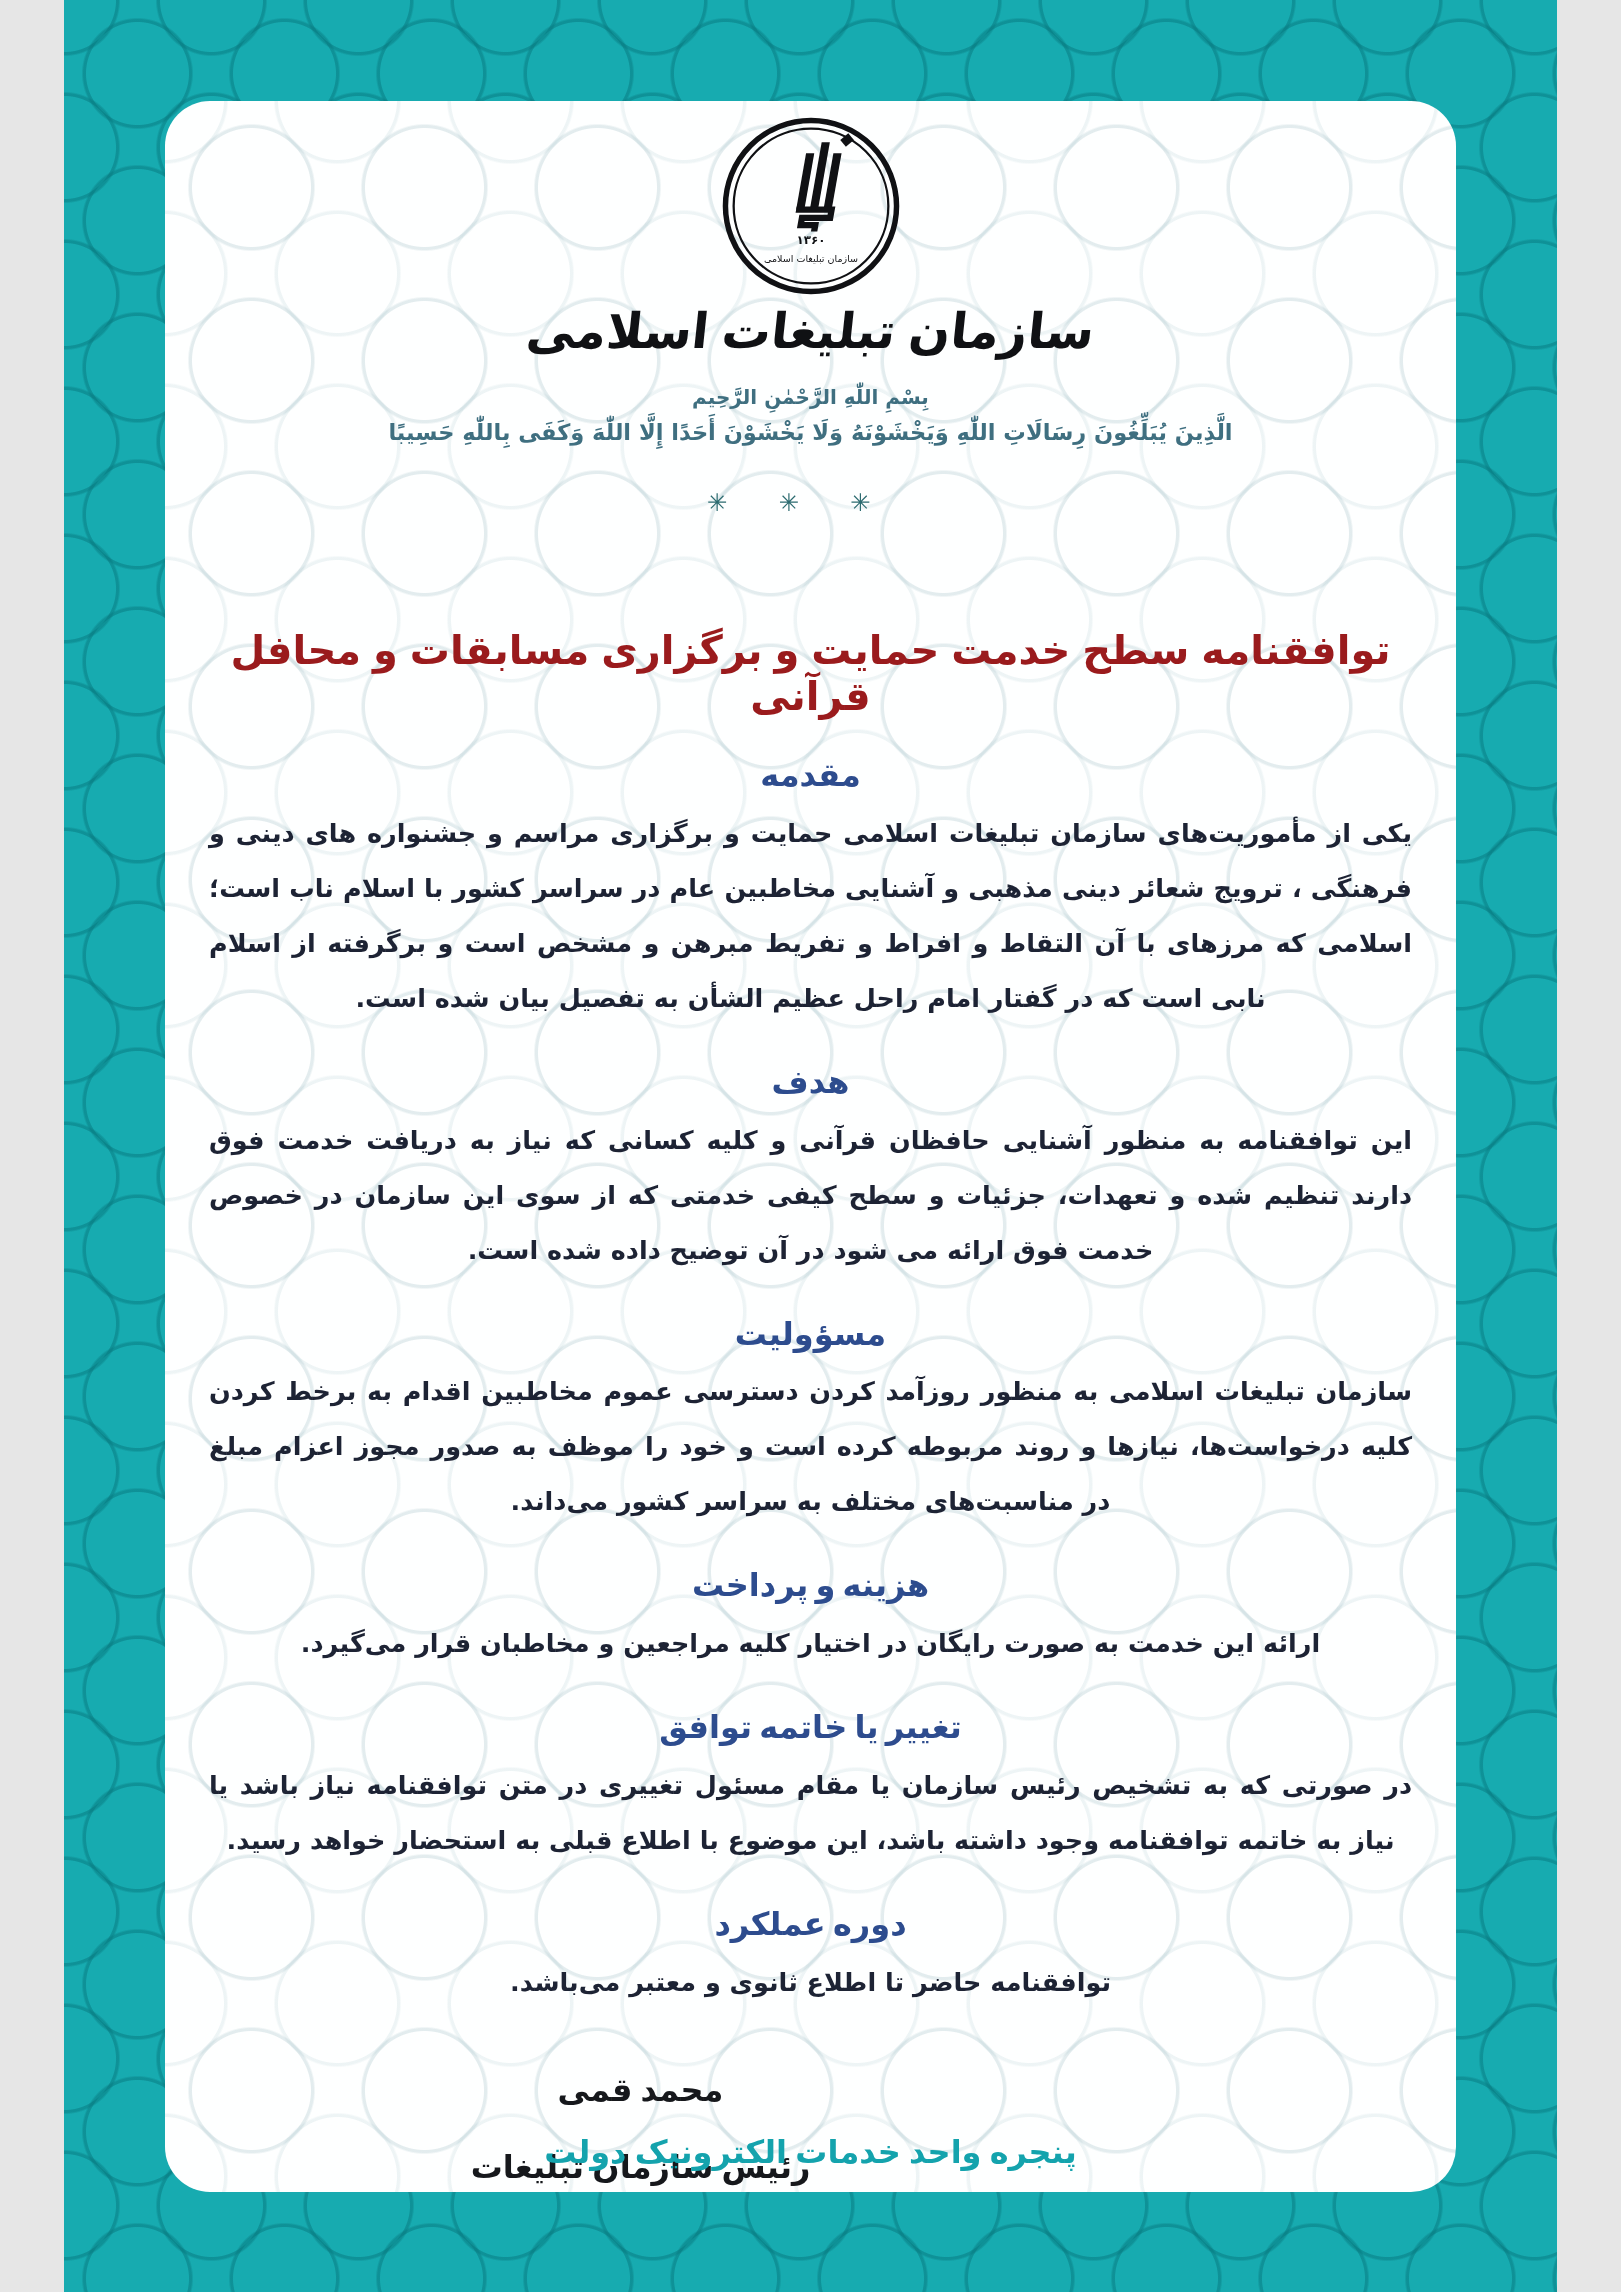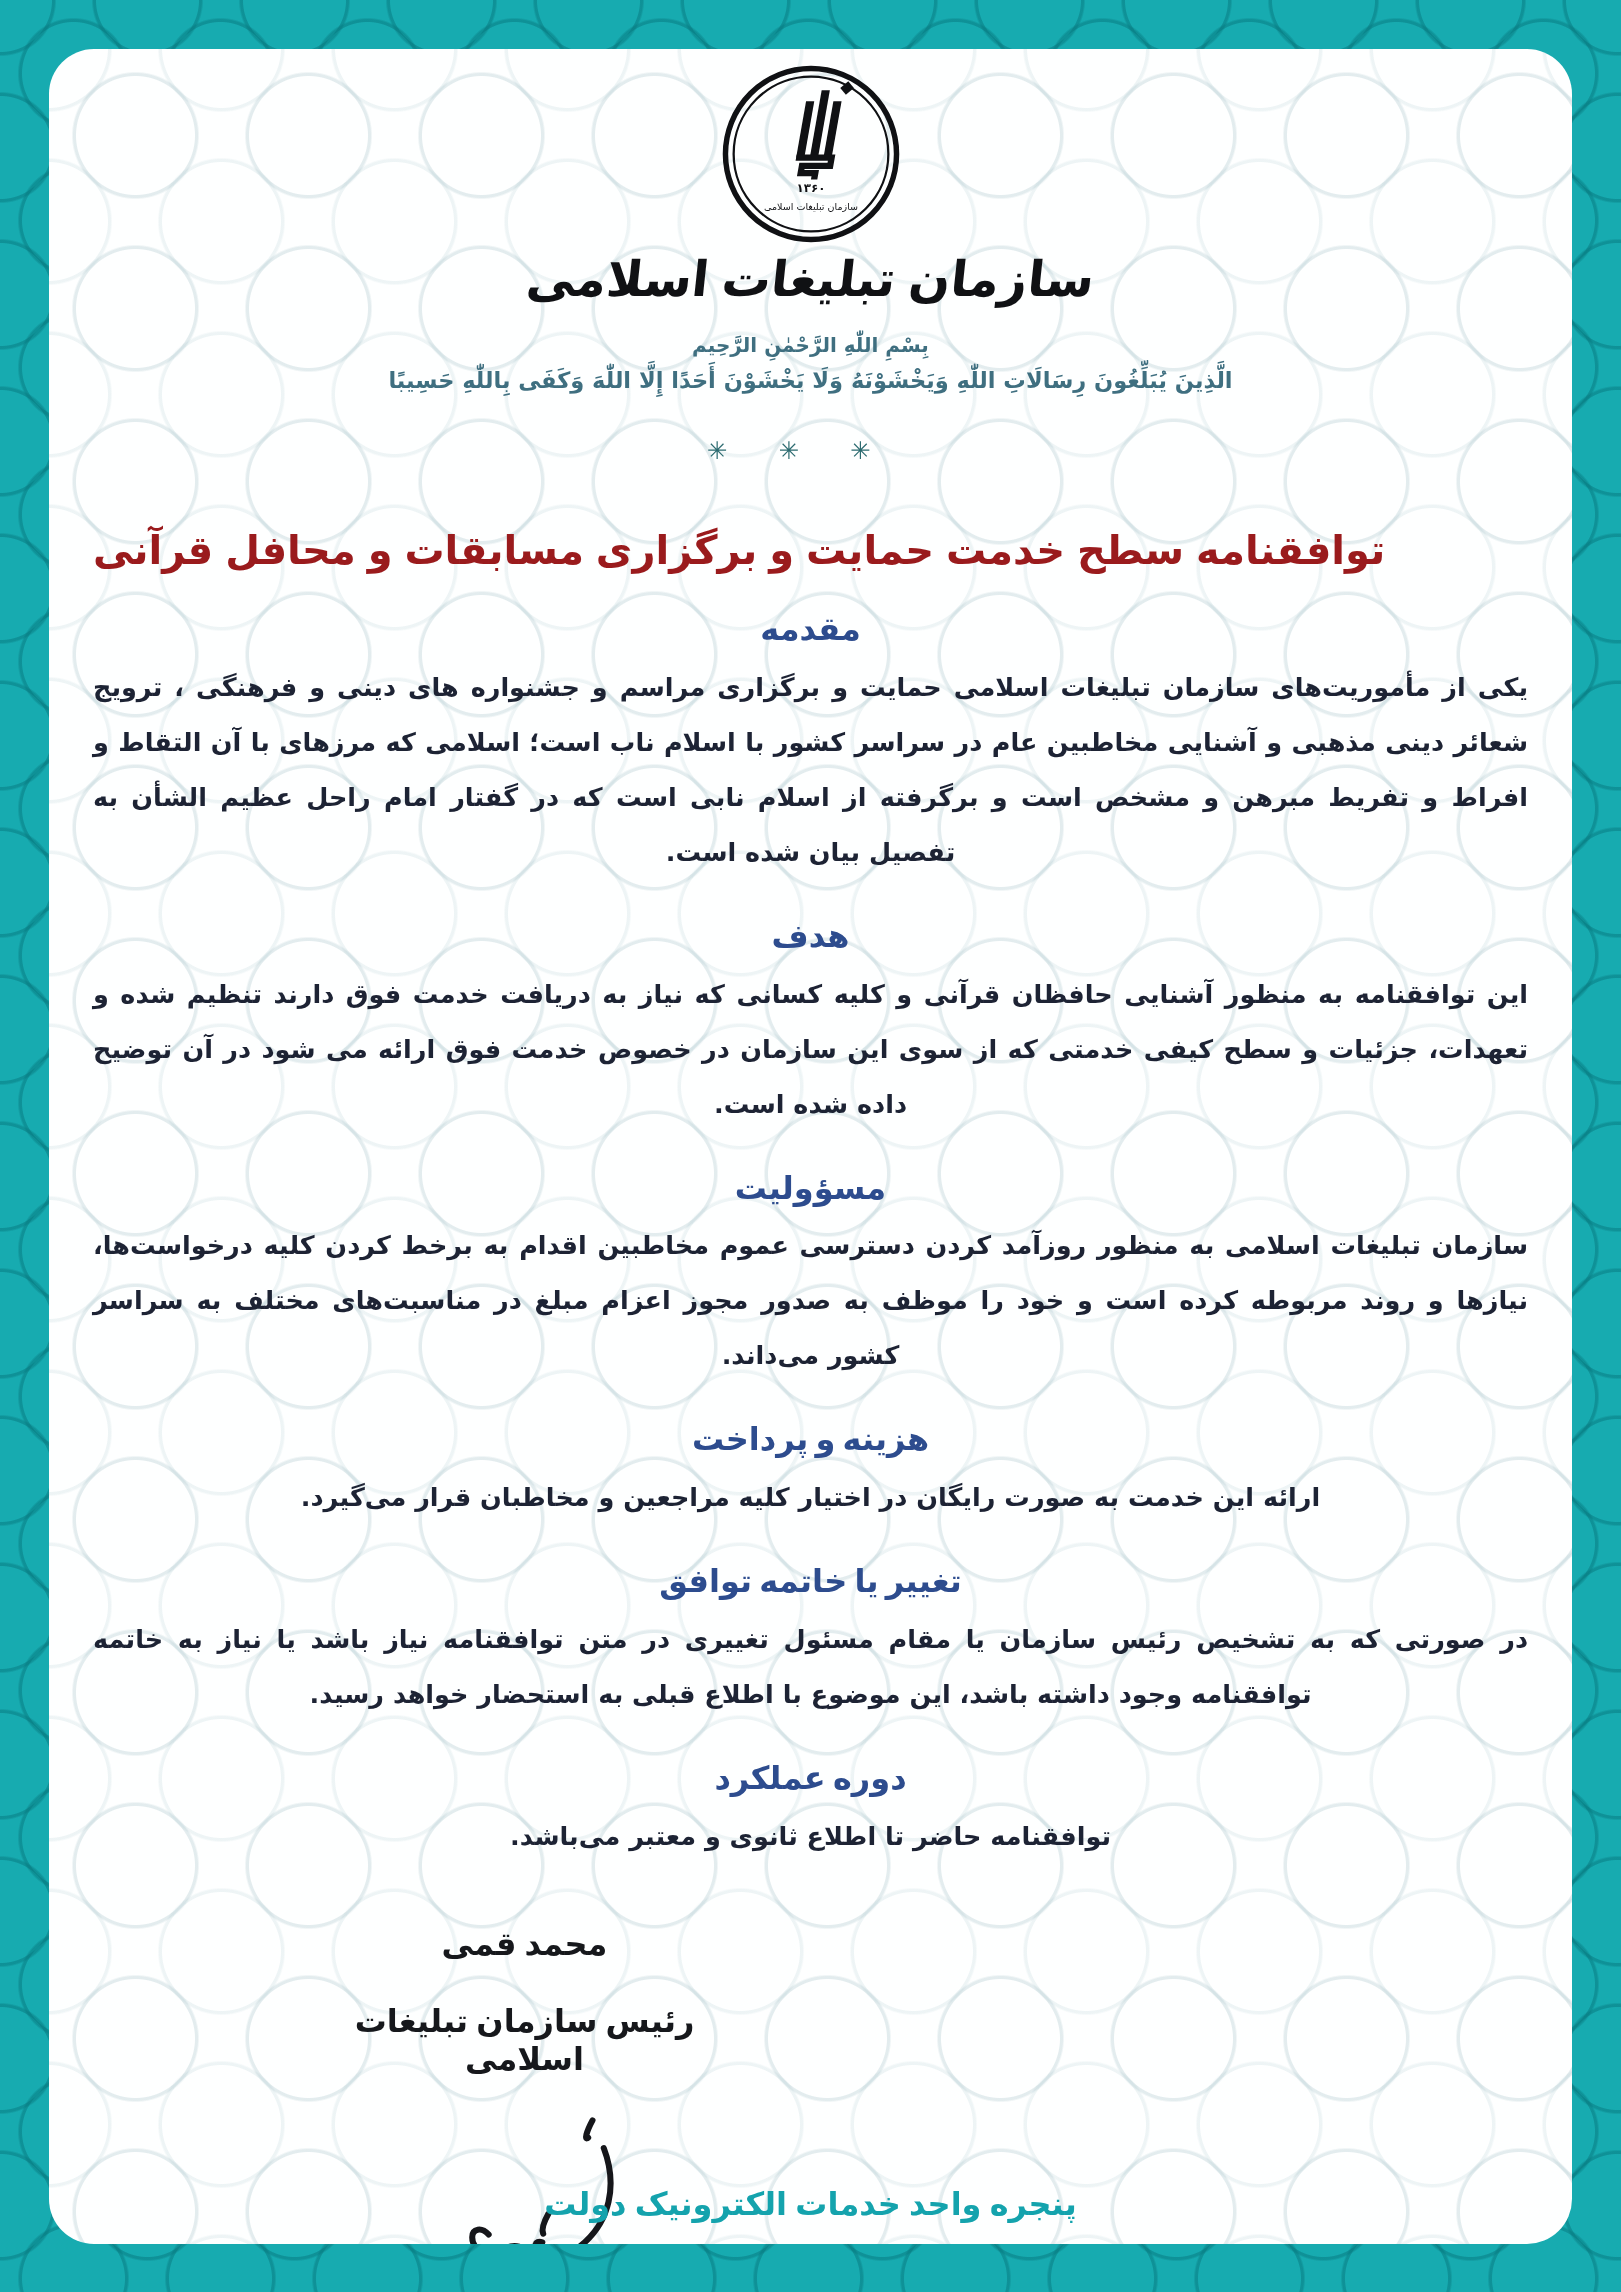--- a/index.html
+++ b/index.html
@@ -1,17 +1,17 @@
 <!DOCTYPE html>
 <html lang="fa"><head>
 <meta charset="utf-8">
 <style>
   html,body{margin:0;padding:0;background:#e6e6e6;}
   .page{
-    width:1621px;height:2293px;box-sizing:border-box;padding:49px;
+    width:1493px;height:2293px;box-sizing:border-box;padding:101px;
     position:relative;margin:0 auto;
     background-color:#17abb0;
     background-image:
       radial-gradient(circle, rgba(0,0,0,0) 51px, rgba(7,120,126,0.5) 52px, rgba(7,120,126,0.5) 54px, rgba(0,0,0,0) 56px),
       radial-gradient(circle, rgba(0,0,0,0) 51px, rgba(7,120,126,0.5) 52px, rgba(7,120,126,0.5) 54px, rgba(0,0,0,0) 56px);
     background-size:147px 147px,147px 147px;
     background-position:0 0,74px 74px;
     font-family:"DejaVu Sans", sans-serif;
   }
   .sheet{
@@ -30,21 +30,21 @@
   .org-script{
     font-size:49px;font-weight:700;color:#101114;text-align:center;
     margin-top:2px;letter-spacing:-1px;word-spacing:-3.9px;
     transform:skewX(-6deg);
   }
   
   .bismillah{margin-top:25.5px;text-align:center;color:#3f6f80;font-size:20px;font-weight:700;}
   .verse{margin-top:9.8px;text-align:center;color:#3f6f80;font-size:22.5px;font-weight:700;}
   .ornament{margin-top:43px;text-align:center;color:#2c6b70;font-size:24.5px;letter-spacing:21.6px;text-indent:21.6px;}
   .doc-title{
-    margin-top:62px;text-align:left;color:#9a1b1d;font-size:40px;font-weight:700;
+    margin-top:110px;text-align:center;color:#9a1b1d;font-size:40px;font-weight:700;
     word-spacing:-2px;
   }
   
   .section{margin-top:0;}
   .section h2{
     margin:37px 0 11.8px 0;text-align:center;color:#2d4c8e;font-size:32px;font-weight:700;
     word-spacing:-3.9px;
   }
   .section p{
     margin:0;color:#1d2334;font-size:25.5px;font-weight:700;line-height:55px;

